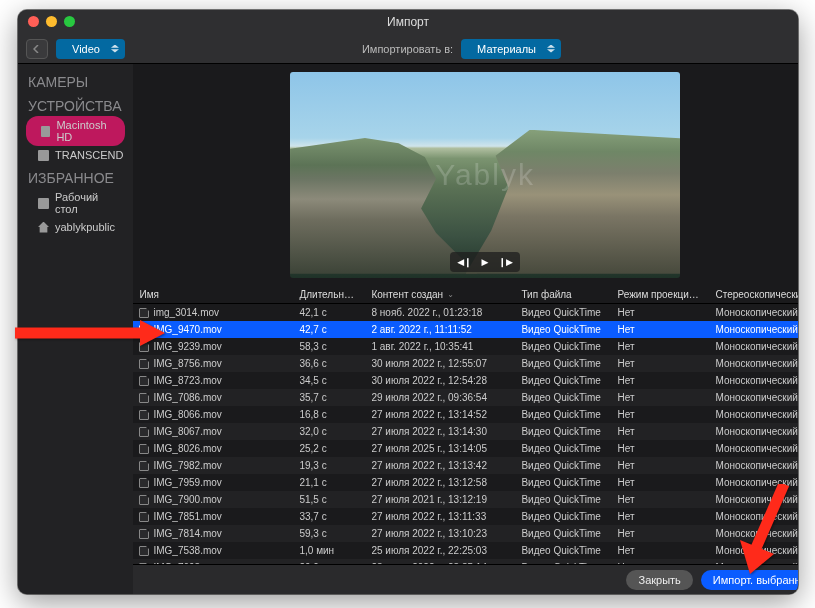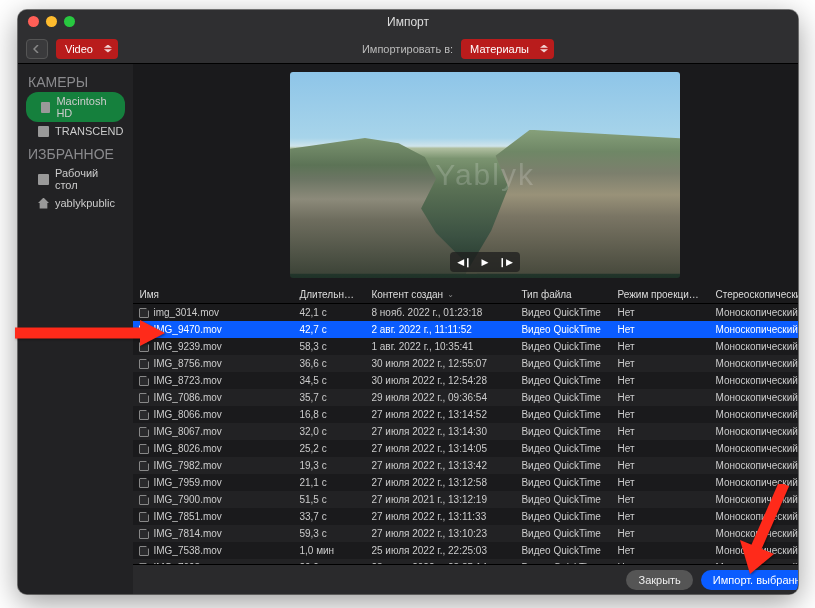--- a/index.html
+++ b/index.html
@@ -4,29 +4,29 @@
 <style>
 * { margin:0; padding:0; box-sizing:border-box; font-family: -apple-system, "Helvetica Neue", Arial, sans-serif; }
 body { background:#fff; width:815px; height:608px; position:relative; }
 .wrap { position:absolute; left:18px; top:10px; width:780px; height:584px; background:#1b1b1d; border-radius:9px; box-shadow:0 8px 30px rgba(0,0,0,.4), 0 0 0 1px rgba(0,0,0,.5); overflow:hidden; display:flex; flex-direction:column; }
 .titlebar { height:24px; display:flex; align-items:center; justify-content:center; font-size:12px; color:#ddd; position:relative; background:#2f2f31;}
 .traffic { position:absolute; left:10px; top:6px; display:flex; gap:7px; }
 .traffic span { width:11px; height:11px; border-radius:50%; display:block; }
 .tl-close{background:#ff5f57}.tl-min{background:#febc2e}.tl-max{background:#28c840}
 .toolbar { height:30px; background:#2f2f31; display:flex; align-items:center; padding:0 8px; gap:8px; border-bottom:1px solid #000;}
 .nav-btn { width:22px; height:20px; background:#3a3a3c; border:1px solid #555; border-radius:4px; display:flex; align-items:center; justify-content:center; color:#888; font-size:10px;}
-.select { height:20px; background:#b91c1c; border-radius:4px; font-size:11px; color:#fff; padding:0 25px 0 9px; display:flex; align-items:center; position:relative; border:none; }
+.select { height:20px; background:#0369a1; border-radius:4px; font-size:11px; color:#fff; padding:0 25px 0 16px; display:flex; align-items:center; position:relative; border:none; }
 .select::after { content:''; position:absolute; right:6px; width:8px; height:8px; background:linear-gradient(#fff,#fff); clip-path:polygon(50% 0,100% 40%,0 40%,50% 0,0 60%,100% 60%,50% 100%,0 60%); opacity:.8;}
 .tb-spacer{flex:1}
 .tb-label{font-size:11px;color:#bbb}
 .content { flex:1; display:flex; overflow:hidden;}
 .sidebar { width:137px; background:#222224; font-size:11px; color:#ccc; padding-top:4px;}
 .sb-head { color:#8a8a8d; font-size:14px; padding:6px 10px 2px; text-transform:uppercase;}
 .sb-item { padding:3px 10px 3px 20px; display:flex; align-items:center; gap:6px;}
-.sb-item.sel { background:#15803d; border-radius:12px; margin:0 8px; padding-left:15px;}
+.sb-item.sel { background:#be185d; border-radius:12px; margin:0 8px; padding-left:15px;}
 .sb-icon { width:11px; height:11px; background:#999; border-radius:1px; display:inline-block;}
 .sb-icon.home { border-radius:0; clip-path:polygon(50% 0,100% 50%,85% 50%,85% 100%,15% 100%,15% 50%,0 50%);}
 .main { flex:1; display:flex; flex-direction:column; background:#1a1a1c;}
 .preview { height:222px; padding:8px 12px 6px; display:flex; justify-content:center;}
 .pv-img { width:390px; height:206px; border-radius:3px; position:relative; overflow:hidden;
   background:
     linear-gradient(180deg,#8ec5e8 0%,#a7d4ea 32%,#cfe4eb 36%,#b0bfa0 37%,#7b9470 42%,#5c7356 55%,#3b5142 80%,#1f3228 100%);
 }
 .cliff-l{position:absolute;left:0;top:32%;width:48%;height:66%;
  background:linear-gradient(180deg,#7b9470 0%,#5c7356 20%,#6b7563 30%,#8c8a7a 45%,#6e6d5e 60%,#3d4438 100%);
@@ -86,20 +86,21 @@
     <span class="tb-label">Импортировать в:</span>
     <div class="select">
       <span>Материалы</span>
     </div>
     <div class="tb-spacer"></div>
   </div>
 
   <div class="content">
     <div class="sidebar" id="sidebar">
         <div class="sb-head">КАМЕРЫ</div>
+        <div class="sb-head">УСТРОЙСТВА</div>
         <div class="sb-item sel">
           <span class="sb-icon"></span>
           <span>Macintosh HD</span>
         </div>
         <div class="sb-item">
           <span class="sb-icon"></span>
           <span>TRANSCEND</span>
         </div>
         <div class="sb-head">ИЗБРАННОЕ</div>
         <div class="sb-item">
@@ -226,21 +227,21 @@
             <div class="c3">Видео QuickTime</div>
             <div class="c4">Нет</div>
             <div class="c5">Моноскопический</div>
           </div>
           <div class="row">
             <div class="c0">
               <span class="file-ico"></span>
               <span>IMG_8026.mov</span>
             </div>
             <div class="c1">25,2 с</div>
-            <div class="c2">27 июля 2022 г., 13:14:05</div>
+            <div class="c2">27 июля 2025 г., 13:14:05</div>
             <div class="c3">Видео QuickTime</div>
             <div class="c4">Нет</div>
             <div class="c5">Моноскопический</div>
           </div>
           <div class="row">
             <div class="c0">
               <span class="file-ico"></span>
               <span>IMG_7982.mov</span>
             </div>
             <div class="c1">19,3 с</div>

